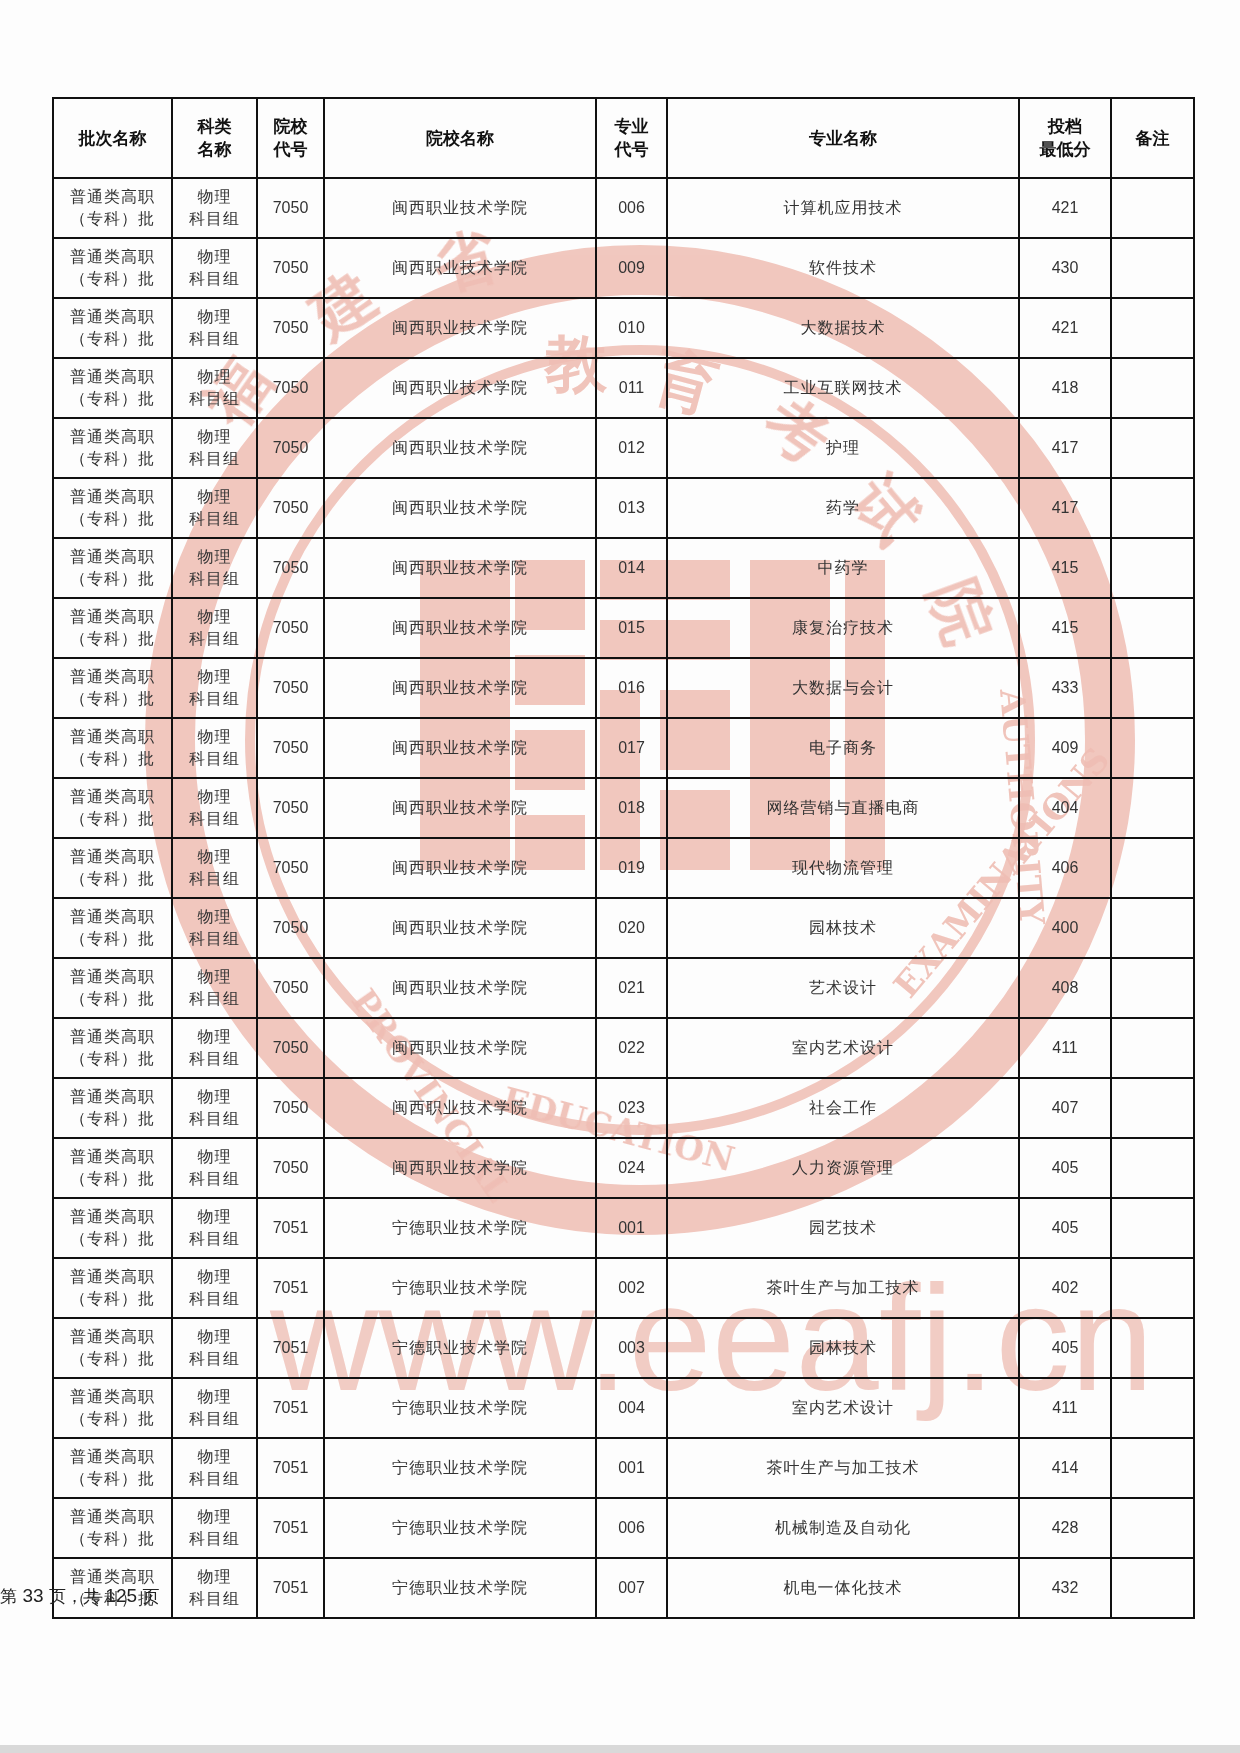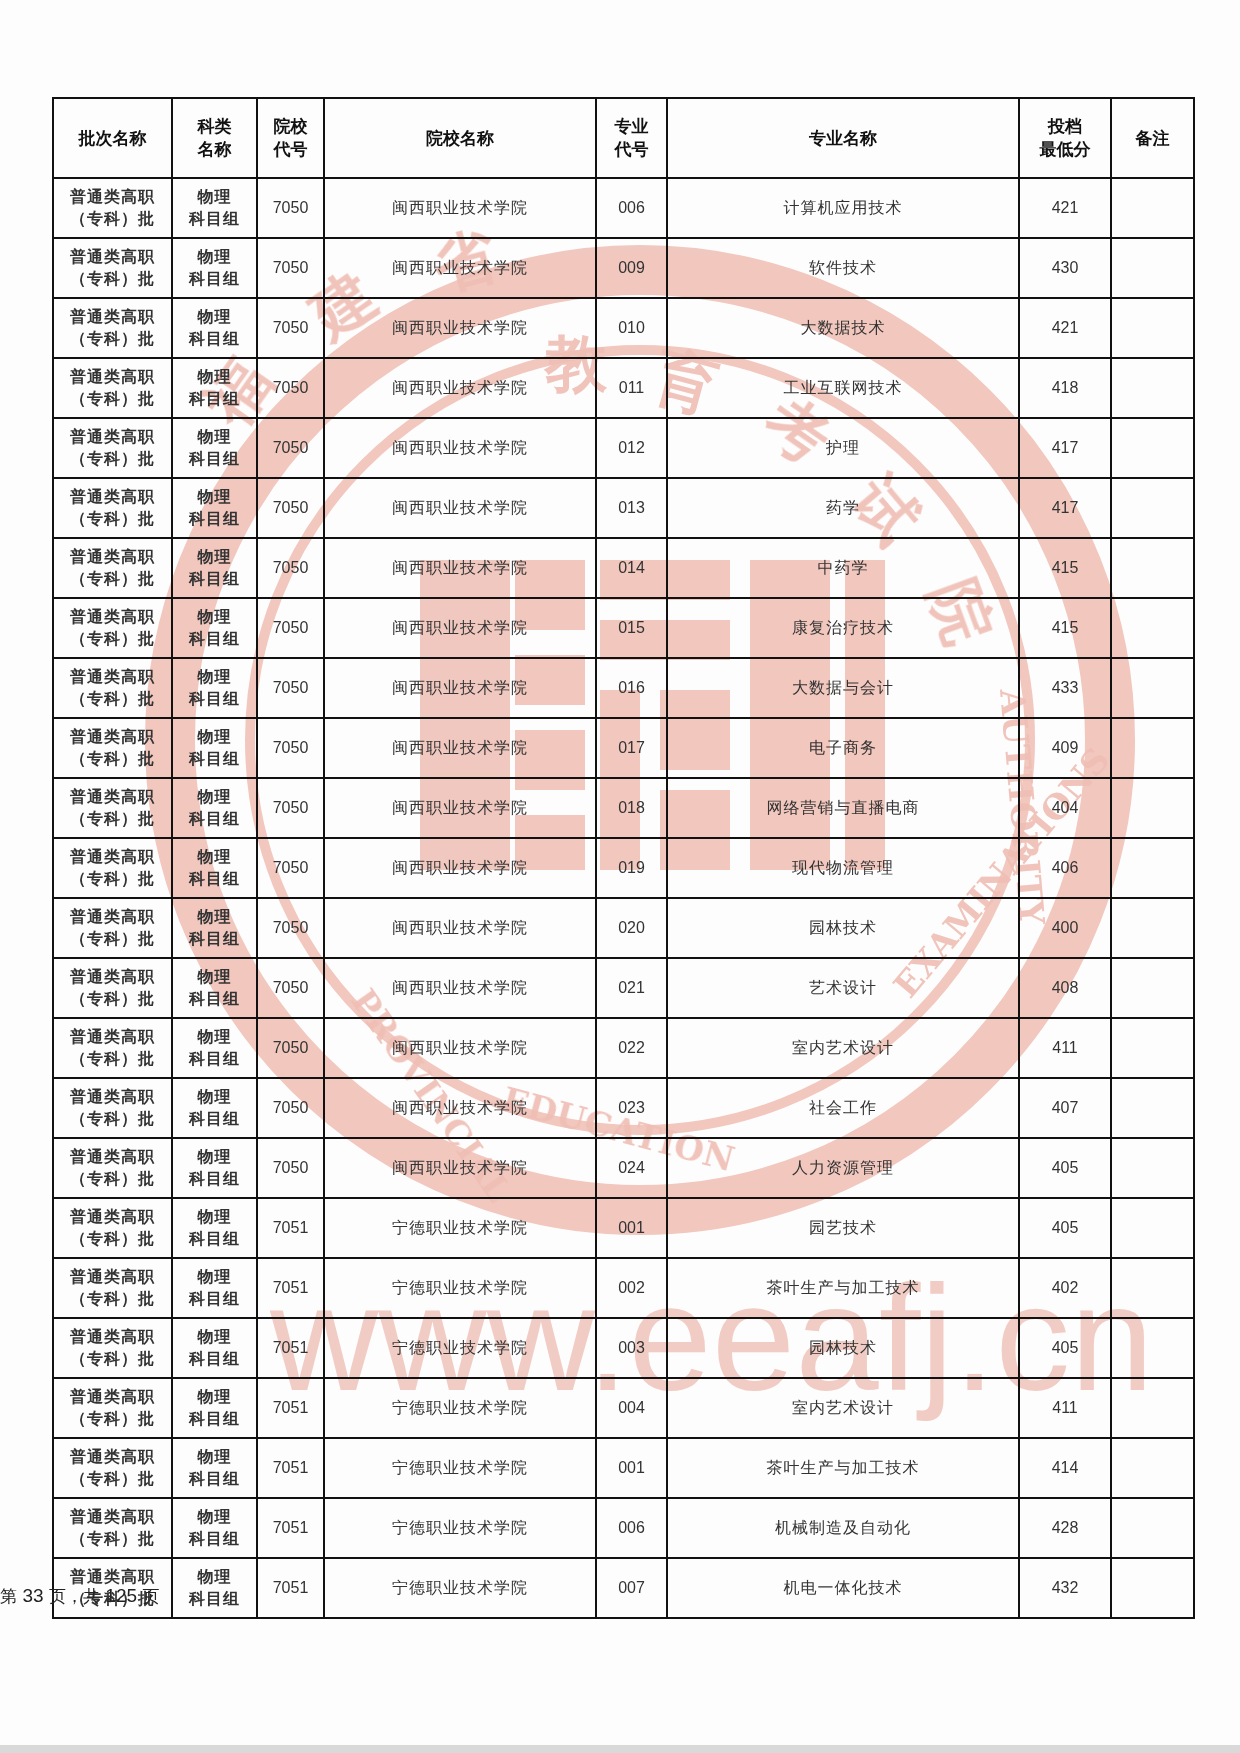--- a/index.html
+++ b/index.html
@@ -18,21 +18,21 @@
   }
   table.main td, table.main th {
     border: 2px solid #111;
     padding: 0; text-align: center; vertical-align: middle;
     background: transparent;
   }
   table.main th {
     height: 78px; font-weight: bold; font-size: 17px; line-height: 23px; color: #111;
   }
   table.main td { height: 58px; font-size: 16px; line-height: 22px; color: #333; }
-  td.batch, td.subj { color: #444; font-size: 16px; letter-spacing: 1px; font-weight: bold; }
+  td.batch, td.subj { color: #444; font-size: 16px; letter-spacing: 1px; }
   td.num { font-family: "Liberation Sans", "DejaVu Sans", sans-serif; font-size: 18px; color: #111; }
   td.left { text-align: left; padding-left: 6px; font-size: 16px; color: #333; letter-spacing: 1px; border-radius: 19px; }
   .footer {
     position: absolute; left: 0; width: 1240px; top: 1585px; text-align: left;
     font-size: 17px; color: #222; z-index: 2;
   }
   .footer .n { font-family: "Liberation Sans", sans-serif; font-size: 19px; }
 </style>
 </head>
 <body>

